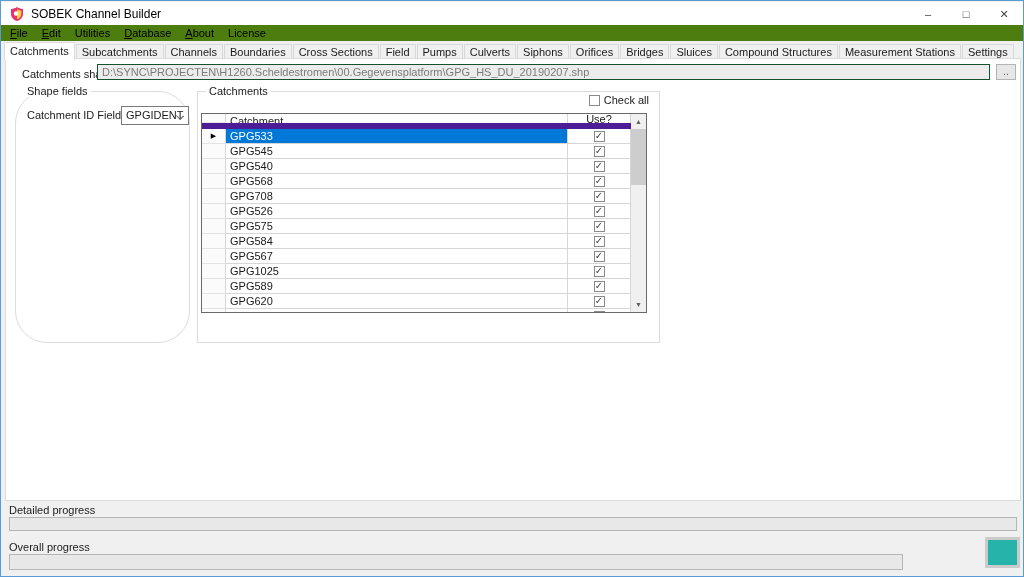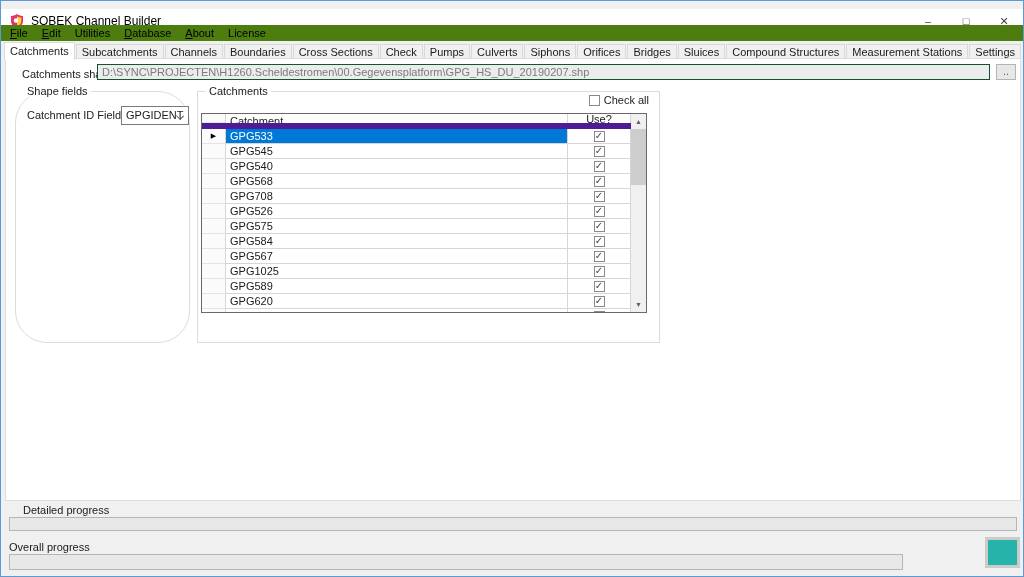--- a/index.html
+++ b/index.html
@@ -1,21 +1,21 @@
 <!DOCTYPE html>
 <html><head>
 <meta charset="utf-8">
 <style>
   * { margin:0; padding:0; box-sizing:border-box; }
   html,body { width:1024px; height:577px; }
   body { font-family:"Liberation Sans","DejaVu Sans",sans-serif; font-size:11px; color:#1a1a1a; background:#fff; }
   .window { position:relative; width:1024px; height:577px; background:#f0f0f0; border:1px solid #5b9bd5; overflow:hidden; }
 
   
-  .titlebar { position:absolute; left:0; top:8px; width:100%; height:24px; background:#fff; display:flex; align-items:center; }
+  .titlebar { position:absolute; left:0; top:1px; width:100%; height:24px; background:#fff; display:flex; align-items:center; }
   .app-icon { margin:0 6px 0 8px; width:16px; height:16px; display:inline-block; }
   .win-title { font-size:12px; color:#000; }
   .win-controls { position:absolute; right:0; top:0; height:24px; display:flex; }
   .win-btn { width:38px; height:24px; display:flex; align-items:center; justify-content:center; color:#444; font-size:11px; cursor:default; }
 
   
   .menubar { position:absolute; left:0; top:24px; width:100%; height:16px; background:#4d7c0f; display:flex; align-items:center; padding-left:2px; }
   .menu-item { padding:1px 7px; color:#000; }
   .menu-item u { text-decoration:underline; }
 
@@ -63,21 +63,21 @@
   .sb-thumb { position:absolute; left:0; top:15px; width:15px; height:56px; background:#cdcdcd; }
 
   
   .populate-btn { position:absolute; left:4px; top:224px; width:445px; height:23px; background:#ffd800; border:2px solid #3d7edb; box-shadow:inset 0 0 0 1px #1e355e; display:flex; align-items:center; justify-content:center; color:#000; }
 
   
   .status-label { position:absolute; color:#1a1a1a; }
   .pbar { position:absolute; background:#e8e8e8; border:1px solid #b5b5b5; }
   .pbar1 { left:8px; top:516px; width:1008px; height:14px; }
   .pbar2 { left:8px; top:553px; width:894px; height:16px; }
-  .lbl-detailed { left:22px; top:503px; }
+  .lbl-detailed { left:8px; top:503px; }
   .lbl-overall { left:8px; top:540px; }
   .teal-box { position:absolute; left:984px; top:536px; width:35px; height:31px; background:#26b3a9; border:3px solid #cbcbcb; }
 </style>
 </head>
 <body>
 
 <div class="window">
 
   <div class="titlebar">
     <span class="app-icon">
@@ -103,21 +103,21 @@
       <span class="menu-item"><u>A</u>bout</span>
       <span class="menu-item">License</span>
     </div>
 
   <div class="tabstrip" id="tab-strip">
       <div class="tab active">Catchments</div>
       <div class="tab">Subcatchments</div>
       <div class="tab">Channels</div>
       <div class="tab">Boundaries</div>
       <div class="tab">Cross Sections</div>
-      <div class="tab">Check</div>
+      <div class="tab">Field</div>
       <div class="tab">Pumps</div>
       <div class="tab">Culverts</div>
       <div class="tab">Siphons</div>
       <div class="tab">Orifices</div>
       <div class="tab">Bridges</div>
       <div class="tab">Sluices</div>
       <div class="tab">Compound Structures</div>
       <div class="tab">Measurement Stations</div>
       <div class="tab">Settings</div>
     </div>

